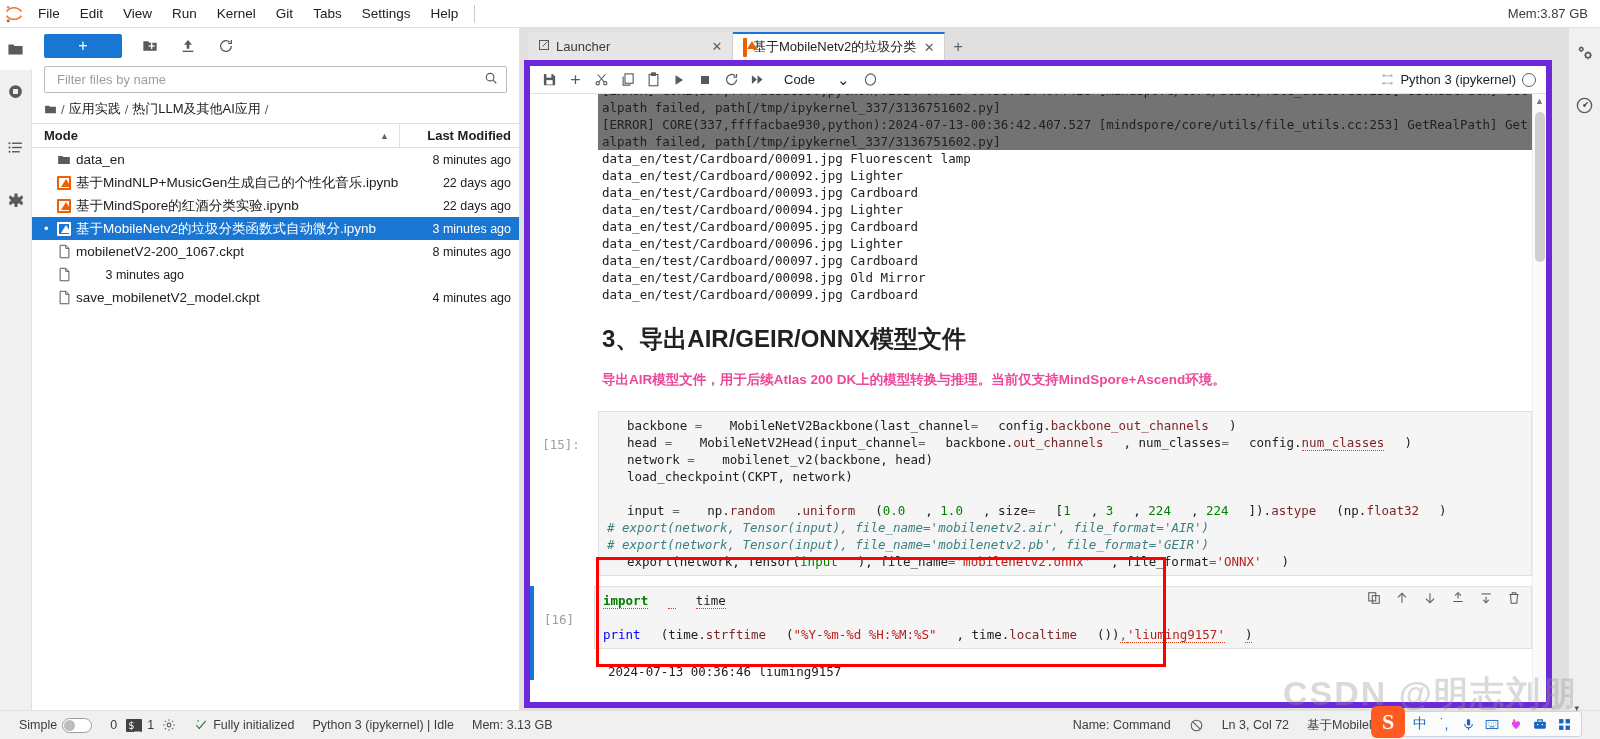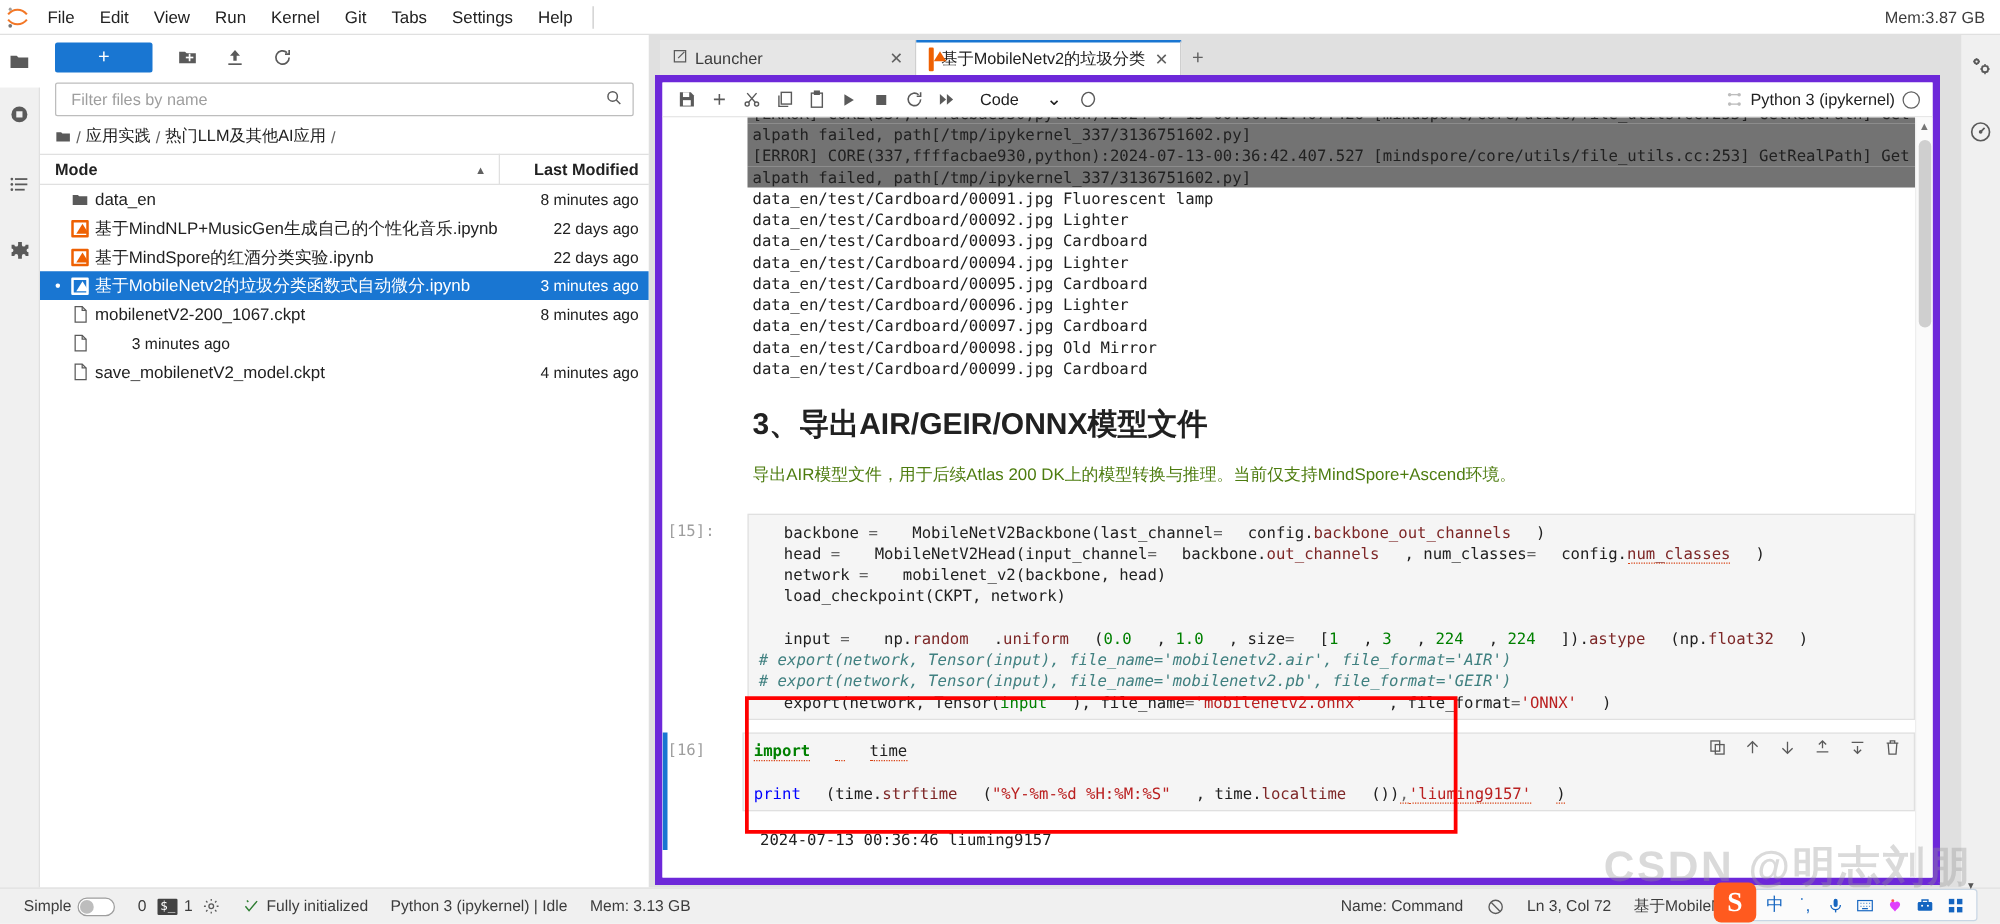--- a/index.html
+++ b/index.html
@@ -131,33 +131,33 @@
 
   .nbcontent { flex:1; position:relative; overflow:hidden; background:#ffffff; }
   .nbscroll { position:absolute; inset:0 14px 0 0; overflow:hidden; }
   .scrollbar { position:absolute; right:0; top:0; bottom:0; width:14px; background:#fafafa; border-left:1px solid #eee;}
   .scrollbar .arrow-up { text-align:center; font-size:9px; color:#757575; margin-top:2px;}
   .scrollbar .thumb { position:absolute; left:2px; width:10px; top:18px; height:150px; background:#cfcfcf; border-radius:5px;}
 
   
   .cell { display:flex; position:relative; }
   .prompt {
-    width:64px; min-width:64px; text-align:left; padding:6px 10px 0 0;
-    font-family:"DejaVu Sans Mono", monospace; font-size:12.5px; color:#9e9e9e;
+    width:64px; min-width:64px; text-align:center; padding:6px 10px 0 0;
+    font-family:"DejaVu Sans Mono", monospace; font-size:12.5px; color:#9e9e9e;margin-top:20px;
   }
   .cellbody { flex:1; min-width:0; }
 
   .out-stream {
     font-family:"DejaVu Sans Mono", monospace; font-size:12.5px; line-height:17px;
     color:#212121; white-space:pre; padding:0 0 0 4px;
   }
   .out-err { background:#737373; color:#212121; }
 
   .md-h2 { font-size:24px; font-weight:bold; color:#212121; margin:20px 0 0 0; padding-left:4px;}
-  .md-p { font-size:13.5px; color:#4d7c0f; margin:16px 0 0 0; padding-left:4px;}
+  .md-p { font-size:13.5px; color:#ec4899; margin:16px 0 0 0; padding-left:4px;font-weight:bold;}
 
   .codearea {
     background:#f5f5f5; border:1px solid #e0e0e0; padding:5px 8px;
     font-family:"DejaVu Sans Mono", monospace; font-size:12.5px; line-height:17px;
     white-space:pre; overflow:hidden;
   }
   .codearea.focused { background:#f5f5f5; }
   .selbar { width:4px; background:#1976d2; }
   .selbar.hidden { background:transparent; }
 

